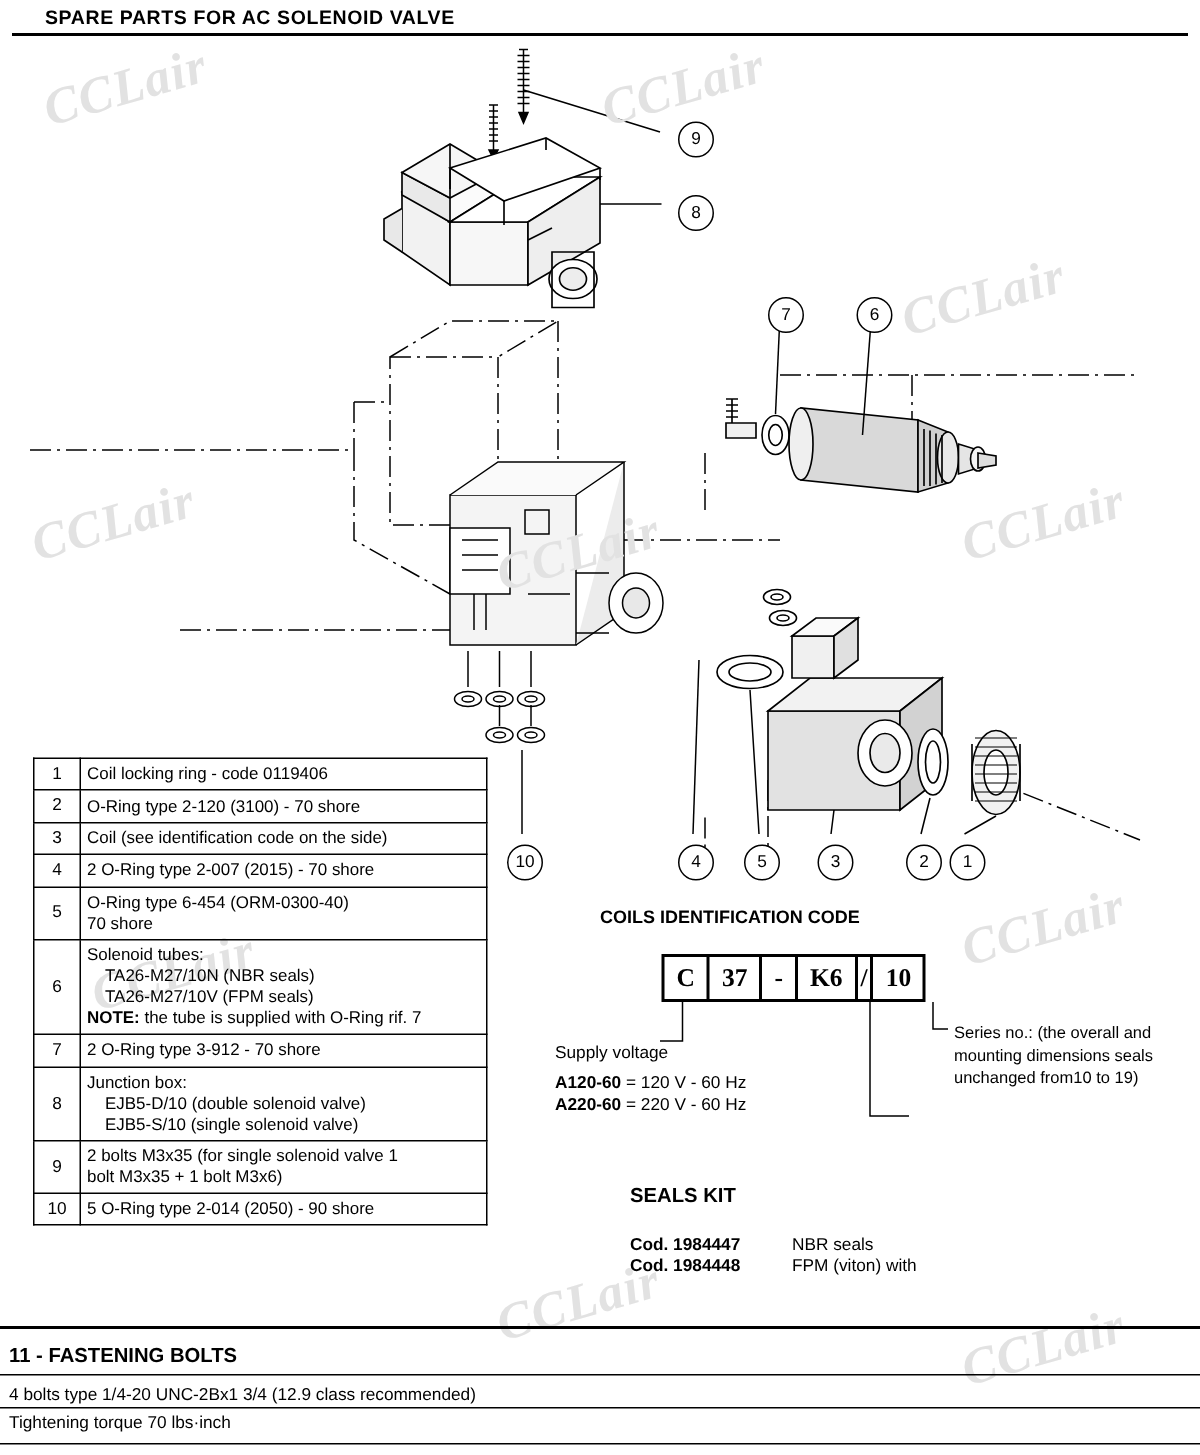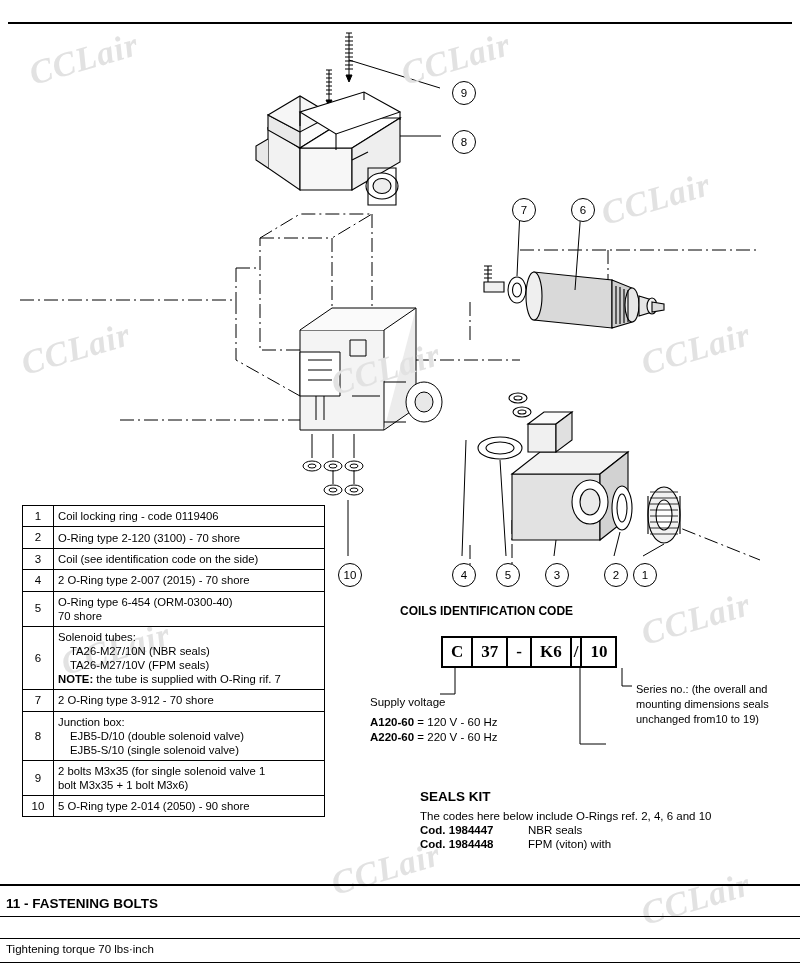--- a/index.html
+++ b/index.html
@@ -268,20 +268,21 @@
   <div class="wm" style="left:400px;top:40px;">CCLair</div>
   <div class="wm" style="left:600px;top:180px;">CCLair</div>
   <div class="wm" style="left:20px;top:330px;">CCLair</div>
   <div class="wm" style="left:330px;top:350px;">CCLair</div>
   <div class="wm" style="left:640px;top:330px;">CCLair</div>
   <div class="wm" style="left:60px;top:630px;">CCLair</div>
   <div class="wm" style="left:640px;top:600px;">CCLair</div>
   <div class="wm" style="left:330px;top:850px;">CCLair</div>
   <div class="wm" style="left:640px;top:880px;">CCLair</div>
 
+  <div class="title-bar">SPARE PARTS FOR AC SOLENOID VALVE</div>
   <div class="hrule" style="left:8px;top:22px;width:784px;height:1.5px;"></div>
 
   <div class="bub" style="left:452px;top:81px;">9</div>
   <div class="bub" style="left:452px;top:130px;">8</div>
   <div class="bub" style="left:512px;top:198px;">7</div>
   <div class="bub" style="left:571px;top:198px;">6</div>
   <div class="bub" style="left:338px;top:563px;">10</div>
   <div class="bub" style="left:452px;top:563px;">4</div>
   <div class="bub" style="left:496px;top:563px;">5</div>
   <div class="bub" style="left:545px;top:563px;">3</div>
@@ -364,24 +365,24 @@
   <div class="supply-v2"><b>A220-60</b><span> = 220 V - 60 Hz</span></div>
 
   <div class="series-note">
     <div>Series no.: (the overall and</div>
     <div>mounting dimensions  seals</div>
     <div>unchanged from10 to 19)</div>
   </div>
 
 
   <div class="seals-title">SEALS KIT</div>
-  <div class="seals-l1">The codes here below include O-Rings ref. 2, 4, 6 and 10</div>
   <div class="seals-l2"><b class="seals-code">Cod. 1984447</b><span>NBR seals</span></div>
   <div class="seals-l3"><b class="seals-code">Cod. 1984448</b><span>FPM (viton) with</span></div>
 
   <div class="hrule" style="left:0px;top:884px;width:800px;height:1.5px;"></div>
   <div class="fast-title">11 - FASTENING BOLTS</div>
   <div class="hrule" style="left:0px;top:916px;width:800px;height:1px;"></div>
+  <div class="fast-l1">4 bolts type 1/4-20 UNC-2Bx1 3/4 (12.9 class recommended)</div>
   <div class="hrule" style="left:0px;top:938px;width:800px;height:1px;"></div>
   <div class="fast-l2">Tightening torque 70 lbs·inch</div>
   <div class="hrule" style="left:0px;top:962px;width:800px;height:1px;"></div>
 
 </div>
 
 </body></html>

